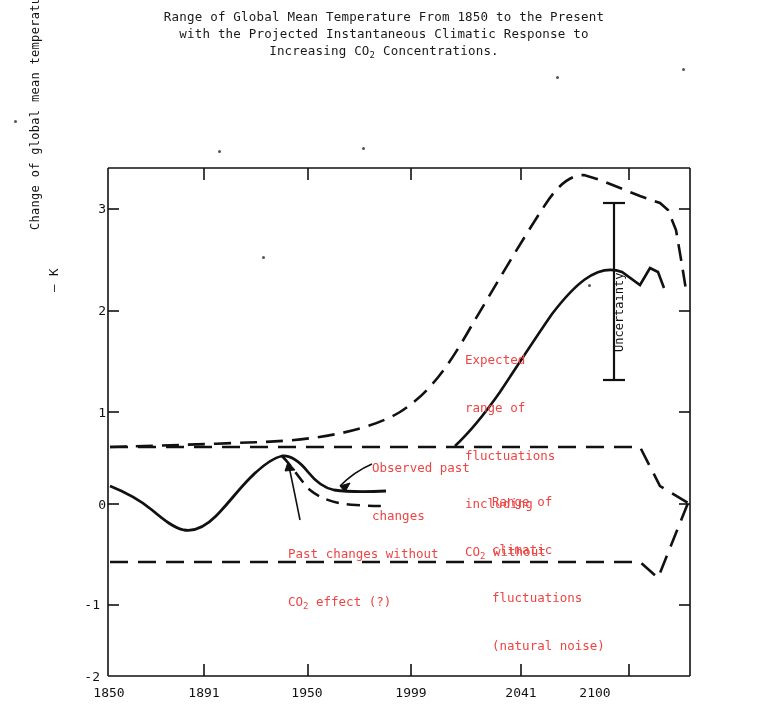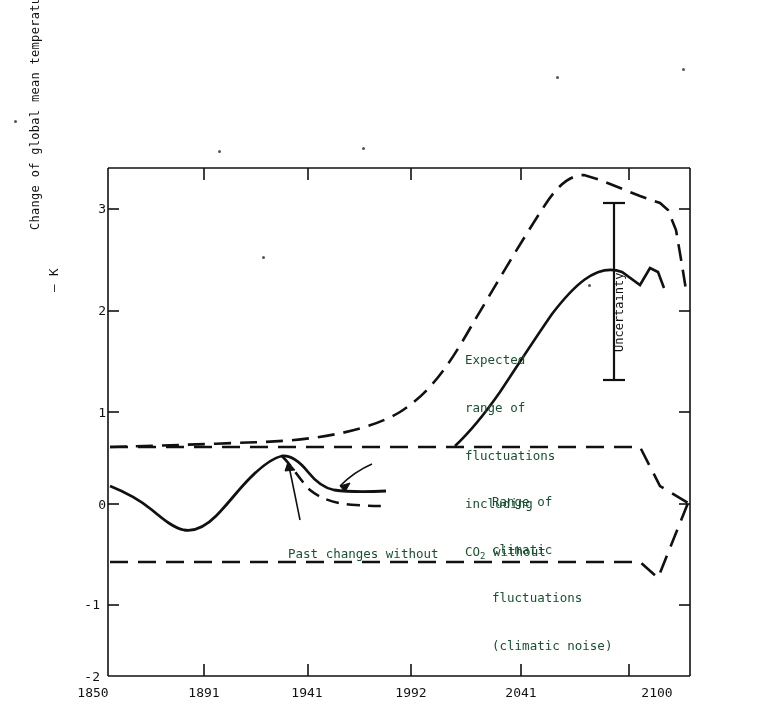--- a/index.html
+++ b/index.html
@@ -68,62 +68,67 @@
     font-size: 13px;
     text-align: center;
     width: 48px;
   }
 
   .annot {
     position: absolute;
     font-size: 12.5px;
     line-height: 16px;
     white-space: pre;
-    color: #14532d;
+    color: #ef4444;
   }
   .annot-rot {
     position: absolute;
     font-size: 12px;
     transform: rotate(-90deg);
     transform-origin: 0 0;
     white-space: nowrap;
   }
   .speck {
     position: absolute;
     background: #555;
     border-radius: 50%;
   }
 </style>
 </head>
 <body>
 
 <div id="figure">
 
+  <div class="title-block">
+    <span class="ln">Range of Global Mean Temperature From 1850 to the Present</span>
+    <span class="ln">with the Projected Instantaneous Climatic Response to</span>
+    <span class="ln"><span>Increasing CO</span><span class="sub">2</span><span> Concentrations.</span></span>
+  </div>
 
   <div class="ylabel">
     <span>Change of global mean temperature</span>
   </div>
   <div class="ylabel-unit" style="left:46px; top:276px;">
     <span>K</span>
   </div>
   <div class="annot-rot" style="left:46px; top:292px; font-size:12.5px;">–</div>
 
   <div class="ytick" style="left:72px; top:201px;">3</div>
   <div class="ytick" style="left:72px; top:303px;">2</div>
   <div class="ytick" style="left:72px; top:405px;">1</div>
   <div class="ytick" style="left:72px; top:497px;">0</div>
   <div class="ytick" style="left:66px; top:597px;">-1</div>
   <div class="ytick" style="left:66px; top:669px;">-2</div>
 
-  <div class="xtick" style="left:69px;  top:685px;">1850</div>
+  <div class="xtick" style="left:85px;  top:685px;">1850</div>
   <div class="xtick" style="left:180px; top:685px;">1891</div>
-  <div class="xtick" style="left:283px; top:685px;">1941</div>
-  <div class="xtick" style="left:387px; top:685px;">1992</div>
+  <div class="xtick" style="left:283px; top:685px;">1950</div>
+  <div class="xtick" style="left:387px; top:685px;">1999</div>
   <div class="xtick" style="left:497px; top:685px;">2041</div>
-  <div class="xtick" style="left:633px; top:685px;">2100</div>
+  <div class="xtick" style="left:571px; top:685px;">2100</div>
 
   <svg id="plot" width="768" height="708" viewBox="0 0 768 708" style="position:absolute; left:0; top:0;">
 
     <g stroke="#111" fill="none" stroke-width="1.6">
       <path d="M108,168 L690,168"></path>
       <path d="M108,168 L108,676"></path>
       <path d="M108,676 L690,676"></path>
       <path d="M690,168 L690,676"></path>
     </g>
 
@@ -191,26 +196,31 @@
     <div>range of</div>
     <div>fluctuations</div>
     <div>including</div>
     <div><span>CO</span><span class="sub">2</span><span> without</span></div>
   </div>
 
   <div class="annot" style="left:492px; top:462px;">
     <div>Range of</div>
     <div>climatic</div>
     <div>fluctuations</div>
-    <div>(climatic noise)</div>
-  </div>
-
+    <div>(natural noise)</div>
+  </div>
+
+  <div class="annot" style="left:372px; top:428px;">
+    <div>Observed past</div>
+    <div>changes</div>
+  </div>
 
   <div class="annot" style="left:288px; top:514px;">
     <div>Past changes without</div>
+    <div><span>CO</span><span class="sub">2</span><span> effect (?)</span></div>
   </div>
 
   <div class="annot-rot" style="left:612px; top:352px;">
     <span>Uncertainty</span>
   </div>
 
   <div class="speck" style="left:218px; top:150px; width:3px; height:3px;"></div>
   <div class="speck" style="left:362px; top:147px; width:3px; height:3px;"></div>
   <div class="speck" style="left:556px; top:76px;  width:3px; height:3px;"></div>
   <div class="speck" style="left:682px; top:68px;  width:3px; height:3px;"></div>

